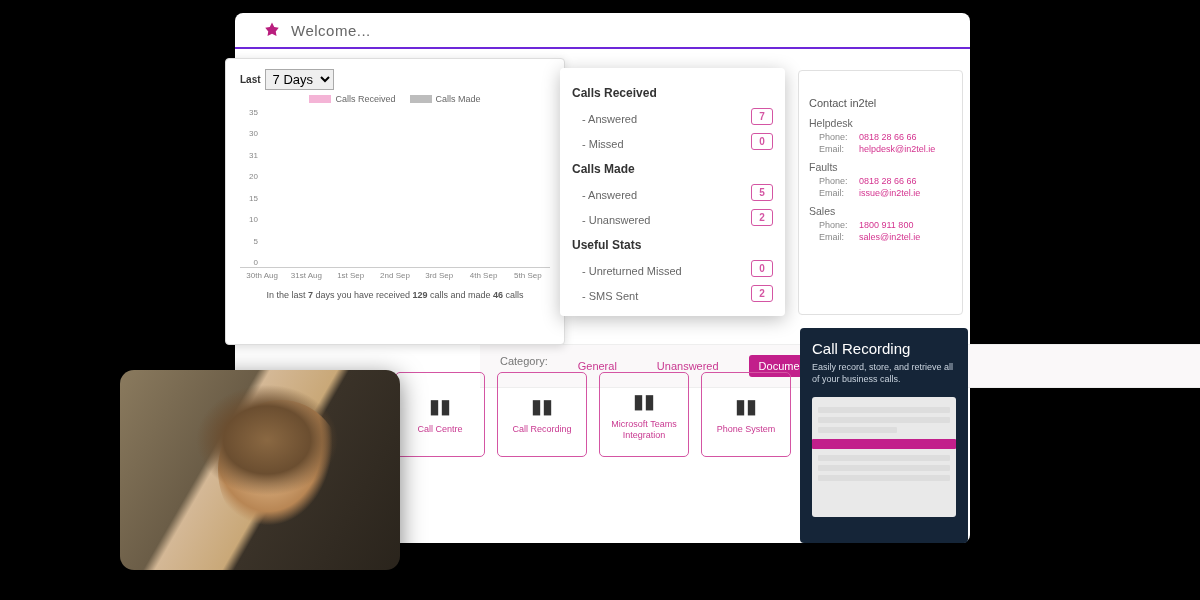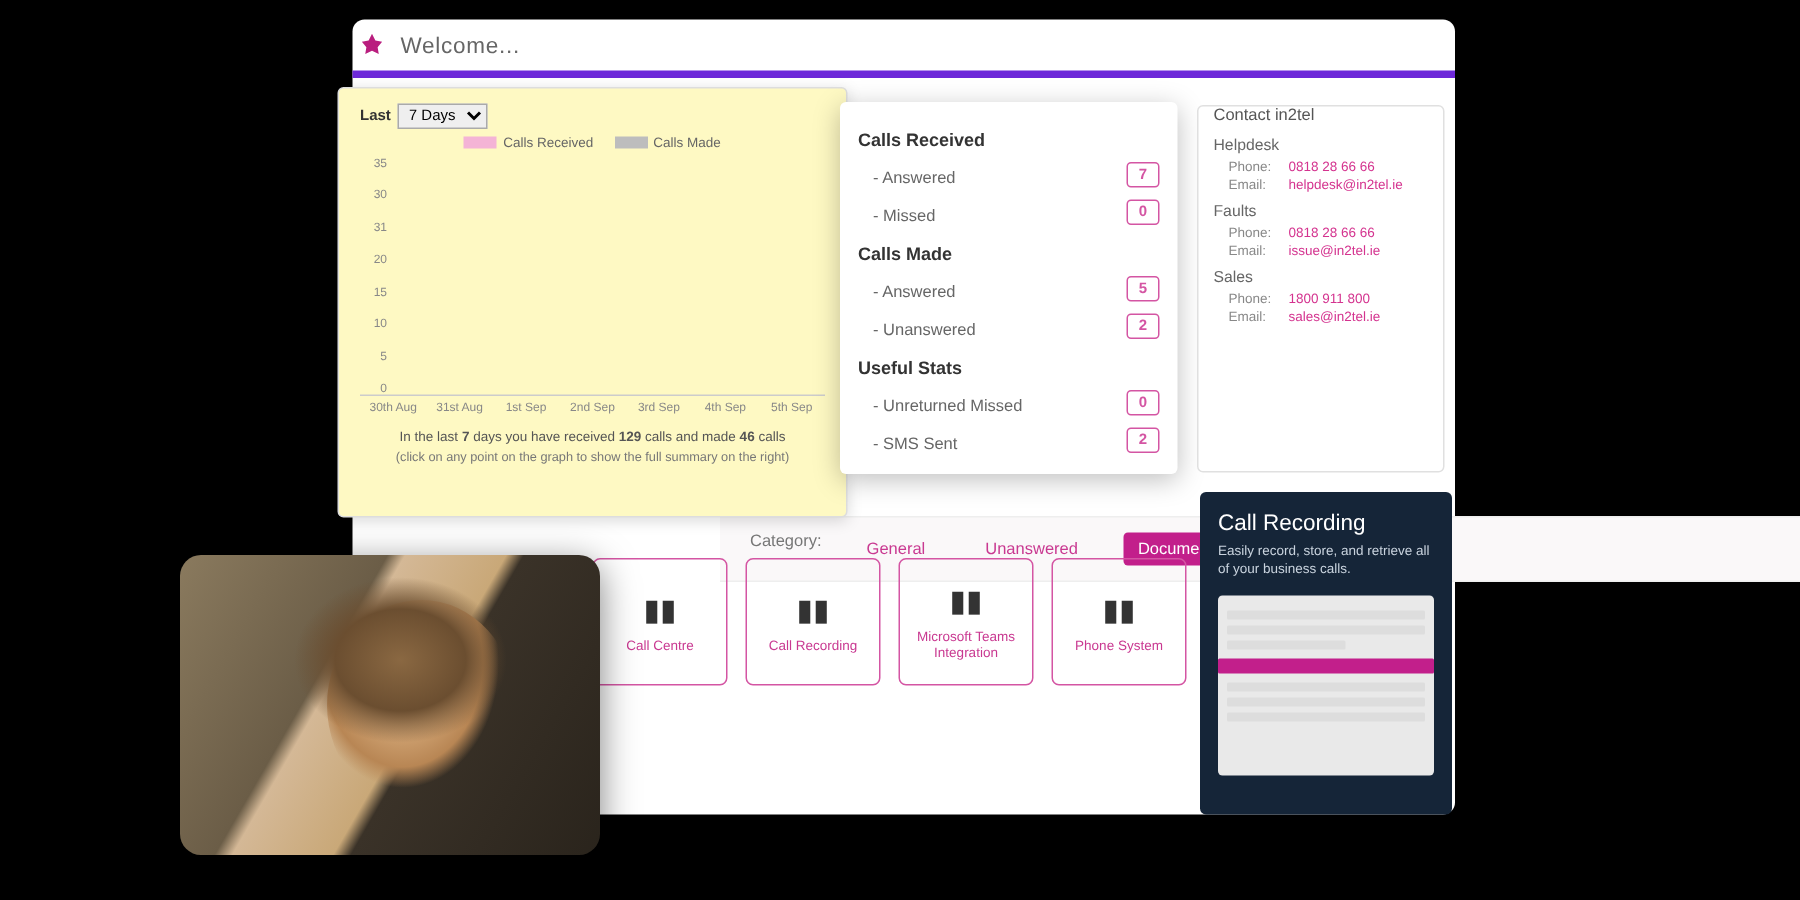--- a/index.html
+++ b/index.html
@@ -1,24 +1,24 @@
 <!DOCTYPE html>
 <html><head>
 <meta charset="utf-8">
 <style>
 *{box-sizing:border-box;margin:0;padding:0;font-family:Arial,Helvetica,sans-serif}
 body{background:#000;width:1200px;height:600px;position:relative;overflow:hidden}
 .window{position:absolute;left:235px;top:13px;width:735px;height:530px;background:#fff;border-radius:8px;box-shadow:0 4px 20px rgba(0,0,0,.4)}
-.titlebar{display:flex;align-items:flex-end;padding:8px 4px;border-bottom:5px solid #6d28d9}
+.titlebar{display:flex;align-items:flex-end;padding:8px 28px;border-bottom:2px solid #6d28d9}
 .logo-icon{width:18px;height:18px;margin-right:10px;color:#b91e7e}
 .title-text{color:#666;font-size:15px;letter-spacing:.5px}
-.chart-panel{position:absolute;left:225px;top:58px;width:340px;height:287px;background:#fef9c3;border:1px solid #ddd;border-radius:4px;padding:10px 14px;box-shadow:0 2px 10px rgba(0,0,0,.15)}
+.chart-panel{position:absolute;left:225px;top:58px;width:340px;height:287px;background:#ffffff;border:1px solid #ddd;border-radius:4px;padding:10px 14px;box-shadow:0 2px 10px rgba(0,0,0,.15)}
 .chart-top{display:flex;align-items:center;gap:4px;margin-bottom:4px}
 .chart-top label{font-size:10px;color:#333;font-weight:bold}
-.chart-top select{font-size:10px;padding:1px 3px;border:1px solid #aaa}
+.chart-top select{font-size:13px;padding:1px 3px;border:1px solid #aaa}
 .legend{display:flex;justify-content:center;gap:14px;margin:4px 0}
 .legend span{display:flex;align-items:center;gap:4px;font-size:9px;color:#666}
 .swatch{display:inline-block;width:22px;height:8px}
 .sw-pink{background:#f4b4d6}
 .sw-grey{background:#bdbdbd}
 .chart-area{height:160px;position:relative;border-bottom:1px solid #ccc;display:flex;align-items:flex-end}
 .y-axis{position:absolute;left:0;top:0;height:100%;display:flex;flex-direction:column;justify-content:space-between;text-align:right;font-size:8px;color:#888;width:18px}
 .bars{margin-left:22px;display:flex;align-items:flex-end;gap:4px;height:100%;flex:1}
 .bar-group{display:flex;align-items:flex-end;gap:1px;flex:1}
 .bar{width:11px}
@@ -27,21 +27,21 @@
 .x-labels{display:flex;font-size:8px;color:#888;margin-top:3px}
 .x-labels span{flex:1;text-align:center}
 .chart-foot{text-align:center;font-size:9px;color:#555;margin-top:8px;line-height:1.6}
 .chart-foot b{font-weight:bold}
 .chart-hint{font-size:8.5px;color:#777}
 .stats-card{position:absolute;left:560px;top:68px;width:225px;background:#fff;box-shadow:0 4px 18px rgba(0,0,0,.25);border-radius:4px;padding:10px 12px}
 .stats-card h4{font-size:12px;font-weight:bold;color:#333;margin:8px 0 4px}
 .stat-row{display:flex;justify-content:space-between;align-items:flex-end;padding:4px 0}
 .stat-row span:first-child{font-size:11px;color:#666;padding-left:10px}
 .stat-badge{border:1.5px solid #d455a3;color:#d455a3;font-size:10px;font-weight:bold;min-width:22px;text-align:center;padding:2px 5px;border-radius:3px}
-.contact-card{position:absolute;left:798px;top:70px;width:165px;height:245px;background:#fff;border:1px solid #e0e0e0;border-radius:4px;padding:0 10px;font-size:10px}
+.contact-card{position:absolute;left:798px;top:70px;width:165px;height:245px;background:#fff;border:1px solid #e0e0e0;border-radius:4px;padding:26px 10px;font-size:10px}
 .contact-card h5{font-size:11px;color:#555;font-weight:normal;margin-bottom:8px}
 .contact-card h6{font-size:10.5px;color:#666;font-weight:normal;margin:6px 0 2px}
 .contact-card .cline{display:flex;font-size:9px;padding:1px 0 1px 10px}
 .contact-card .clab{color:#888;width:40px}
 .contact-card .cval{color:#d4338f}
 .category-row{position:absolute;left:245px;top:331px;width:720px;padding:10px 20px;display:flex;gap:20px;background:#faf8f9;border-top:1px solid #eee;border-bottom:1px solid #eee}
 .category-row .lbl{font-size:11px;color:#777}
 .cat-link{font-size:11px;color:#c93991;cursor:pointer;padding:5px 10px}
 .cat-link.active{background:#c21f8b;color:#fff;border-radius:3px}
 .doc-cards{position:absolute;left:395px;top:372px;display:flex;gap:12px}
@@ -139,21 +139,20 @@
       <span>30th Aug</span>
       <span>31st Aug</span>
       <span>1st Sep</span>
       <span>2nd Sep</span>
       <span>3rd Sep</span>
       <span>4th Sep</span>
       <span>5th Sep</span>
     </div>
   <div class="chart-foot">
     <span>In the last </span><b>7</b><span> days you have received </span><b>129</b><span> calls and made </span><b>46</b><span> calls</span>
-    <div class="chart-hint">(click on any point on the graph to show the full summary on the right)</div>
   </div>
 </div>
 
 <div class="stats-card">
   <h4>Calls Received</h4>
   <div class="stat-row">
       <span>- Answered</span>
       <span class="stat-badge">7</span>
     </div>
   <div class="stat-row">

